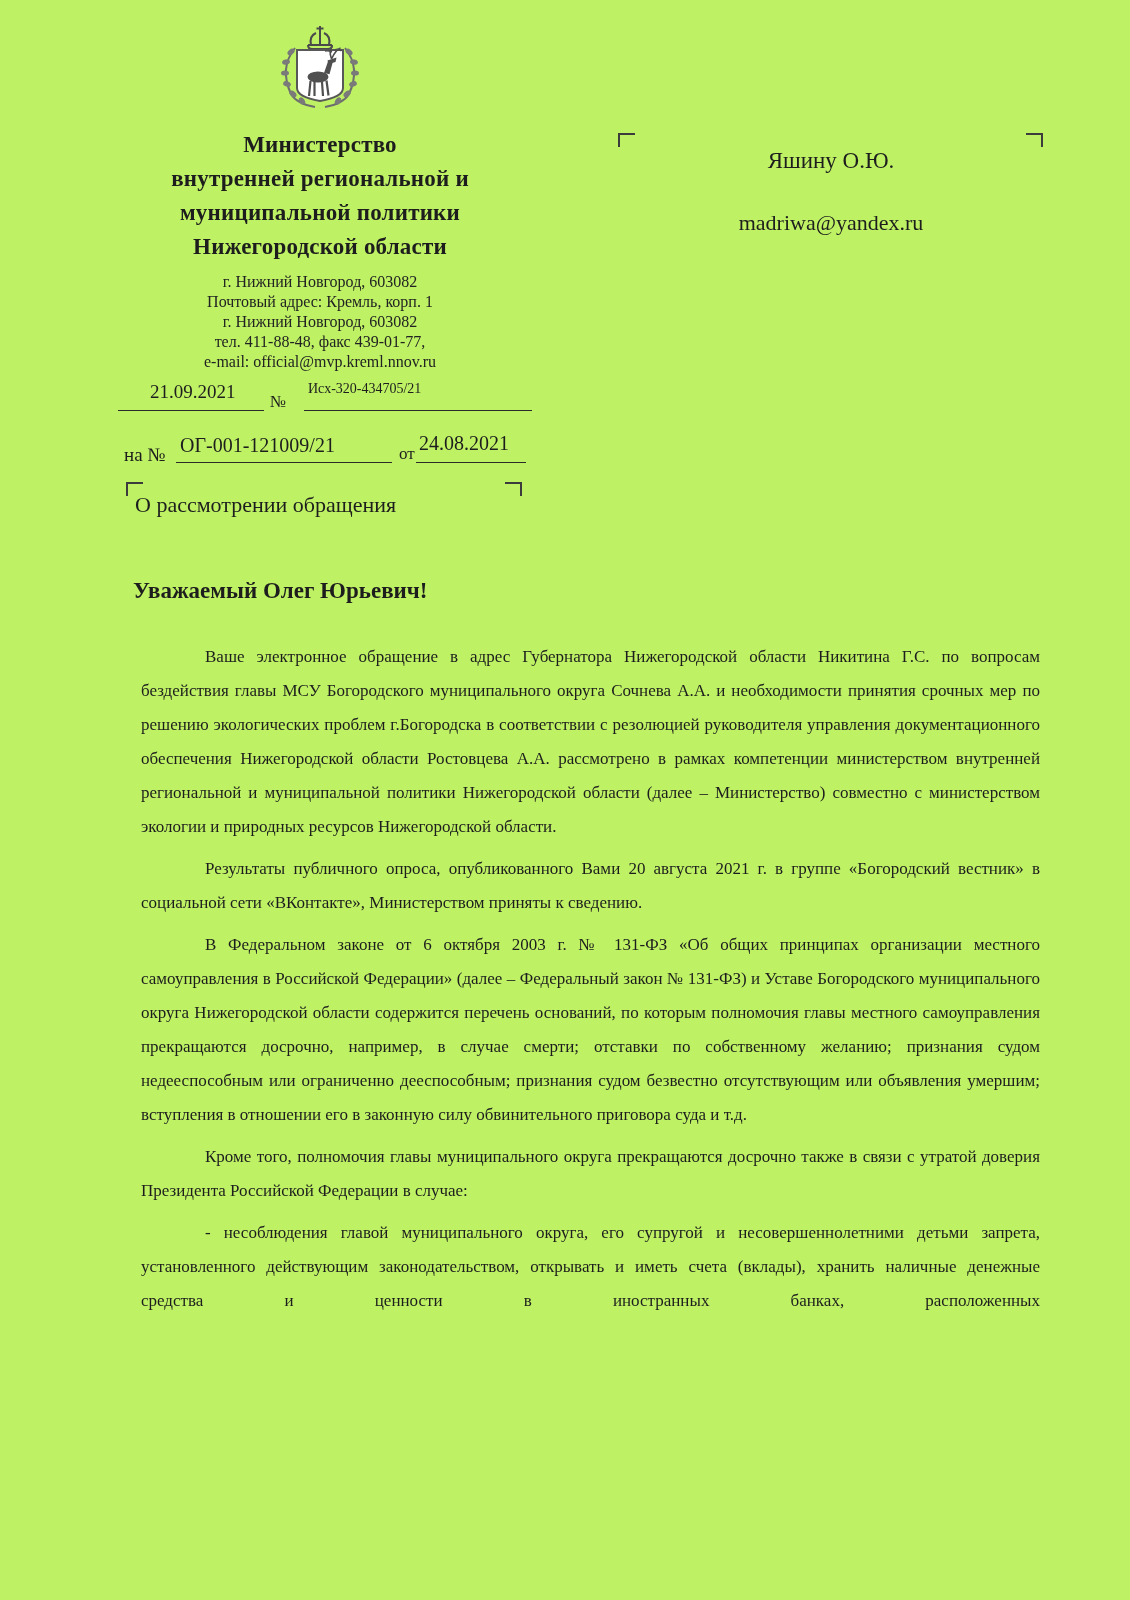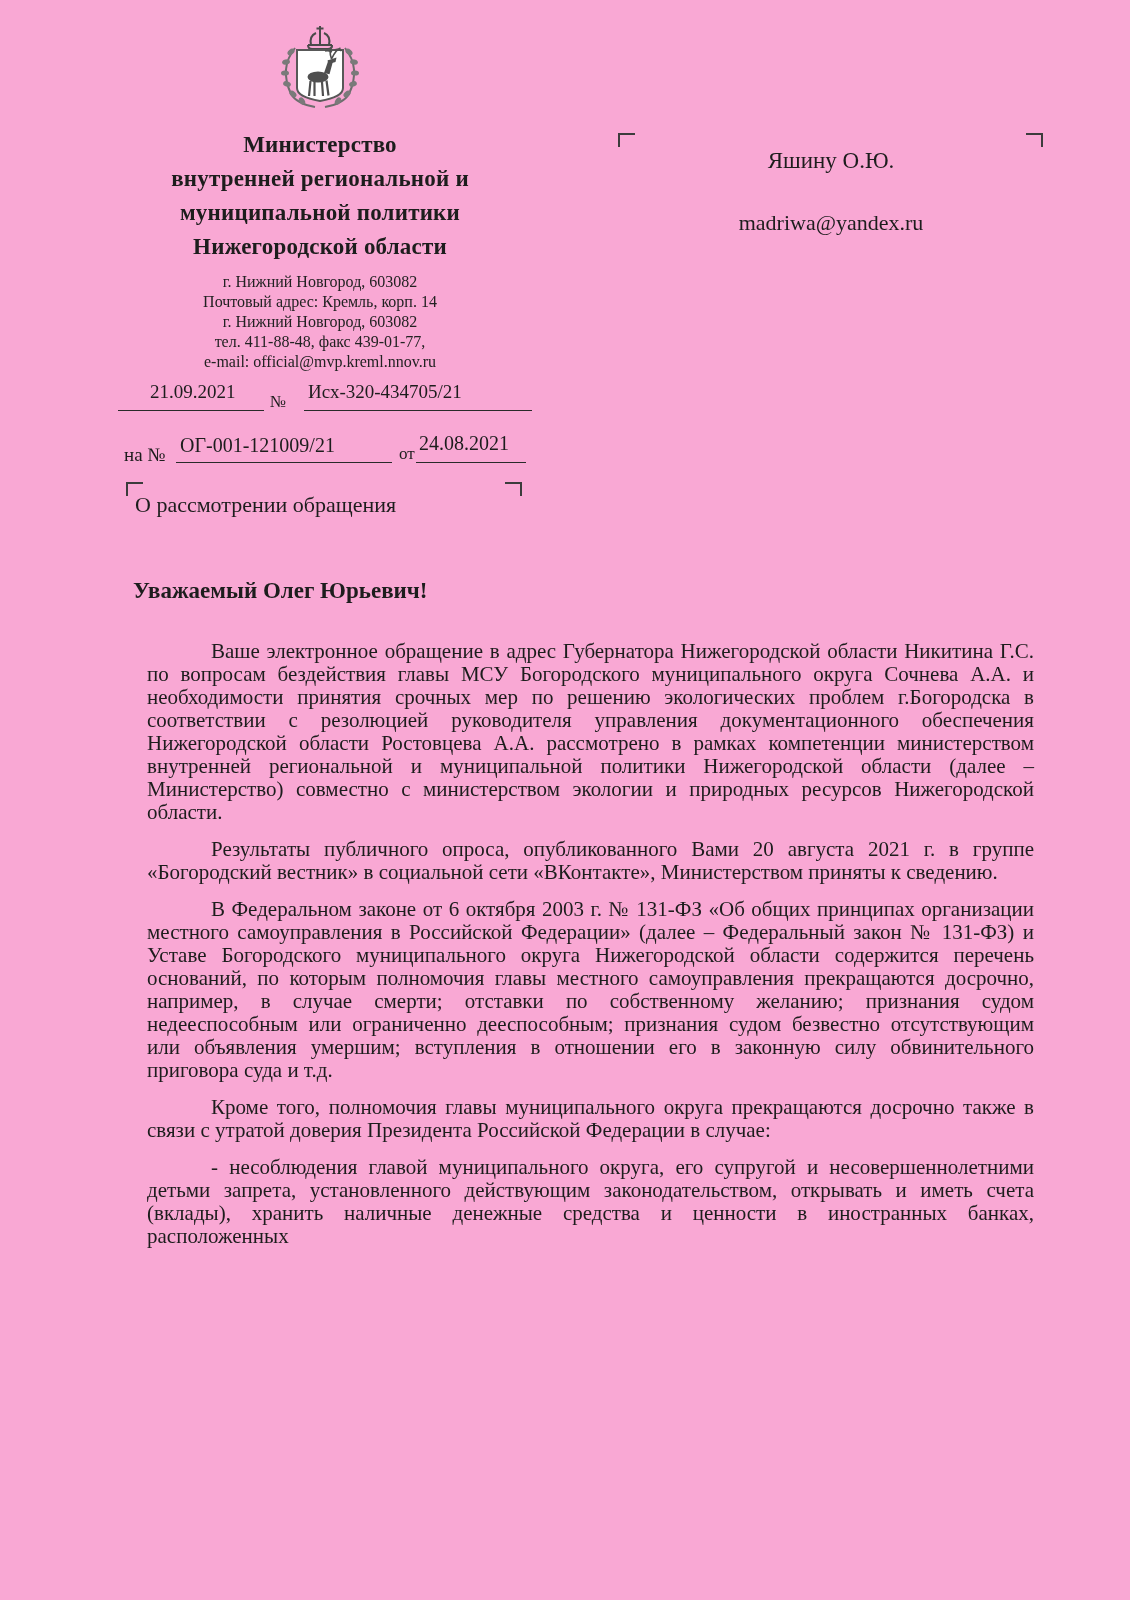--- a/index.html
+++ b/index.html
@@ -1,37 +1,37 @@
 <!DOCTYPE html>
 <html><head>
 <meta charset="utf-8">
 <style>
   html,body{margin:0;padding:0;background:#e8e8e8;}
   .page{
     position:relative;
     width:1130px;height:1600px;
     margin:0 auto;
-    background:#f9a8d4;
+    background:#bef264;
     font-family:"Liberation Serif","DejaVu Serif",serif;
     color:#1d1d1d;
     overflow:hidden;
   }
   
   .letterhead{
     position:absolute;left:118px;top:22px;width:404px;
     text-align:center;
   }
   .emblem-wrap{width:134px;margin:0 auto 6px auto;}
   .ministry-name{
     font-weight:bold;font-size:23px;line-height:34px;
     letter-spacing:.2px;
   }
   .addr-block{margin-top:8px;font-size:16px;line-height:20px;color:#222;}
   .out-date{position:absolute;left:150px;top:381px;font-size:19px;}
-  .out-num{position:absolute;left:308px;top:381px;font-size:19px;}
+  .out-num{position:absolute;left:308px;top:381px;font-size:14px;}
   .uline{position:absolute;border-bottom:1.8px solid #2a2a2a;height:0;}
   .ul-1{left:118px;top:410px;width:146px;}
   .ul-2{left:304px;top:410px;width:228px;}
   .num-sign{position:absolute;left:270px;top:392px;font-size:17px;}
   .nano-label{position:absolute;left:124px;top:444px;font-size:19px;}
   .nano-value{position:absolute;left:180px;top:434px;font-size:20px;text-align:right;}
   .ul-3{left:176px;top:462px;width:216px;}
   .ot-label{position:absolute;left:399px;top:444px;font-size:17px;}
   .ot-date{position:absolute;left:419px;top:432px;font-size:20px;}
   .ul-4{left:416px;top:462px;width:110px;}
@@ -46,21 +46,21 @@
   
   .addressee{position:absolute;left:620px;top:148px;width:422px;text-align:center;}
   .addressee .name{font-size:23px;}
   .addressee .email{font-size:22px;margin-top:36px;}
   
   .subject{position:absolute;left:135px;top:492px;font-size:22px;}
   
   .body-block{position:absolute;left:133px;top:578px;width:915px;}
   .salutation{text-align:left;font-size:23px;margin:0 0 36px 0;font-weight:bold;}
   .body-block p{
-    margin:14px;font-size:21px;line-height:23px;
+    margin:8px;font-size:17px;line-height:34px;
     text-align:justify;text-indent:64px;
   }
   .body-block p.cut{text-align-last:justify;}
   .emblem-svg{display:block;margin:0 auto;}
 </style>
 </head>
 <body>
 
 <div class="page">
 
@@ -118,21 +118,21 @@
 
     <div class="ministry-name">
       <div>Министерство</div>
       <div>внутренней региональной и</div>
       <div>муниципальной политики</div>
       <div>Нижегородской области</div>
     </div>
 
     <div class="addr-block">
       <div>г. Нижний Новгород, 603082</div>
-      <div>Почтовый адрес: Кремль, корп. 14</div>
+      <div>Почтовый адрес: Кремль, корп. 1</div>
       <div>г. Нижний Новгород, 603082</div>
       <div>тел. 411-88-48, факс 439-01-77,</div>
       <div>e-mail: official@mvp.kreml.nnov.ru</div>
     </div>
   </div>
 
   <div class="out-date">21.09.2021</div>
   <div class="out-num">Исх-320-434705/21</div>
   <div class="uline ul-1"></div>
   <div class="num-sign">№</div>

